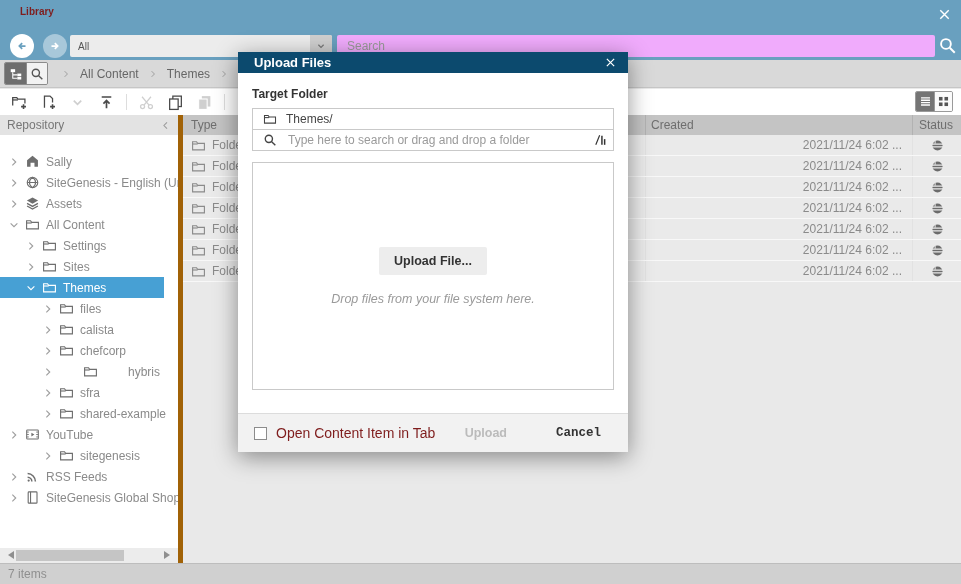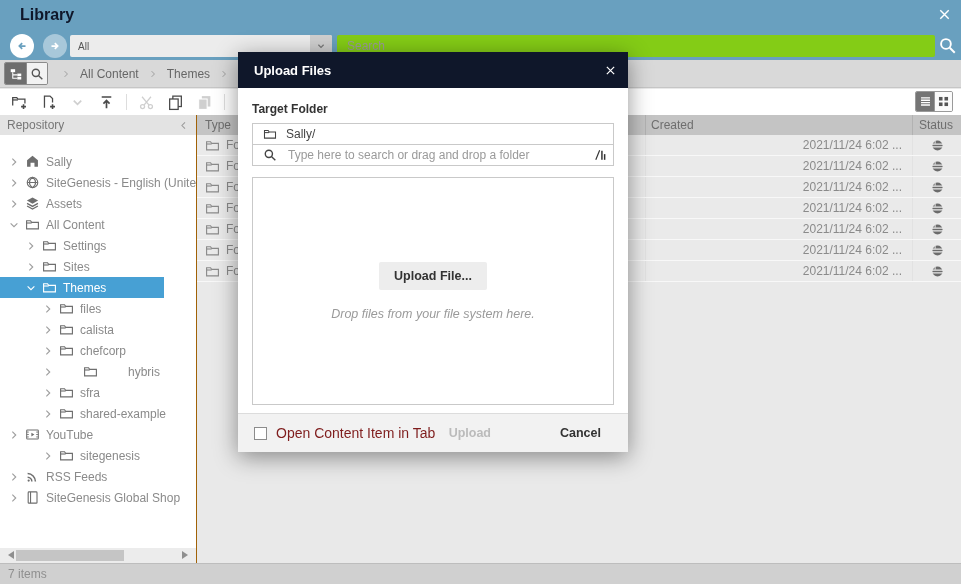--- a/index.html
+++ b/index.html
@@ -7,33 +7,33 @@
   body {
     width:961px; height:584px; position:relative; overflow:hidden;
     font-family:"Liberation Sans", sans-serif; background:#e9e9e9;
     -webkit-font-smoothing:antialiased;
   }
   .icon { display:inline-flex; }
   .icon svg { display:block; width:100%; height:100%; }
 
   
   .topbar { position:absolute; top:0; left:0; right:0; height:60px; background:#69A0BF; z-index:1; }
-  .win-title { position:absolute; left:20px; top:6px; color:#0f172a; font-size:16px; font-weight:bold; }
+  .win-title { position:absolute; left:20px; top:6px; color:#7f1d1d; font-size:10px; font-weight:bold; }
   .win-close { position:absolute; right:9px; top:7px; width:15px; height:15px; color:#fff; cursor:pointer; }
   .nav-circle { position:absolute; top:34px; width:24px; height:24px; border-radius:50%;
     display:flex; align-items:center; justify-content:center; }
   .nav-back { left:10px; background:#fff; color:#69A0BF; }
   .nav-back .icon, .nav-fwd .icon { width:14px; height:14px; }
   .nav-fwd { left:43px; background:rgba(255,255,255,.42); color:#fff; }
   .scope { position:absolute; left:70px; top:35px; width:262px; height:22px; background:#ececec;
     border-radius:2px; font-size:10px; color:#555; display:flex; align-items:center; padding-left:8px; }
   .scope-caret { position:absolute; right:0; top:0; width:22px; height:22px; background:#cfcfcf;
     border-radius:0 2px 2px 0; color:#777; display:flex; align-items:center; justify-content:center; }
   .scope-caret .icon { width:12px; height:12px; }
-  .searchbox { position:absolute; left:337px; top:35px; width:598px; height:22px; background:#84cc16;
+  .searchbox { position:absolute; left:337px; top:35px; width:598px; height:22px; background:#f0abfc;
     border-radius:2px; display:flex; align-items:center; padding-left:8px; }
   .searchbox input { border:none; outline:none; background:transparent; font-family:inherit;
     font-size:12px; color:#555; width:100%; }
   .searchbox input::placeholder { color:#9a9a9a; }
   .search-go { position:absolute; right:4px; top:36px; width:19px; height:19px; color:#fff; cursor:pointer; }
 
   
   .crumbbar { position:absolute; top:60px; left:0; right:0; height:28px; background:#d9d9d9;
     border-bottom:1px solid #c6c6c6; display:flex; align-items:center; }
   .toggle-group { display:flex; margin-left:4px; border:1px solid #8b8b8b; border-radius:2px; overflow:hidden; }
@@ -57,21 +57,21 @@
   .tb.sep { width:1px; height:16px; background:#ddd; margin:0 5px; cursor:default; }
   .view-toggle { position:absolute; right:8px; top:2px; display:flex; border:1px solid #9a9a9a;
     border-radius:2px; overflow:hidden; }
   .vt { width:18px; height:19px; display:flex; align-items:center; justify-content:center; cursor:pointer; }
   .vt .icon { width:13px; height:13px; }
   .vt.sel { background:#757575; color:#fff; }
   .vt:not(.sel) { background:#fbfbfb; color:#555; border-left:1px solid #9a9a9a; }
 
   
   .content { position:absolute; top:115px; left:0; right:0; bottom:21px; display:flex; }
-  .sidebar { width:197px; background:#fff; border-right:1px solid #a16207; position:relative; }
+  .sidebar { width:183px; background:#fff; border-right:5px solid #a16207; position:relative; }
   .side-head { height:20px; background:#e3e3e3; color:#777; font-size:12px;
     display:flex; align-items:center; justify-content:space-between; padding:0 7px; }
   .side-collapse { width:11px; height:11px; color:#999; cursor:pointer; }
   .tree { position:absolute; top:20px; left:0; right:0; bottom:15px; overflow:hidden;
     font-size:12px; color:#8a8a8a; padding-top:16px; }
   .tree-row { height:21px; display:flex; align-items:center; cursor:pointer; white-space:nowrap; }
   .tw { width:12px; height:12px; color:#9e9e9e; margin-right:5px; flex:none; }
   .ti { width:15px; height:15px; color:#6e6e6e; margin-right:6px; flex:none; }
   .tree-row.selected { background:#47A0D4; color:#fff; width:164px; }
   .tree-row.selected .tw, .tree-row.selected .ti { color:#fff; }
@@ -100,21 +100,21 @@
   .tc-status .icon { width:13px; height:13px; color:#6b6b6b; }
 
   
   .statusbar { position:absolute; bottom:0; left:0; right:0; height:21px; background:#d0d0d0;
     border-top:1px solid #bdbdbd; display:flex; align-items:center; padding-left:8px;
     font-size:12px; color:#8f8f8f; }
 
   
   .modal { position:absolute; left:238px; top:52px; width:390px; height:400px; background:#fff;
     box-shadow:0 5px 22px rgba(0,0,0,.42); display:flex; flex-direction:column; z-index:10; }
-  .modal-head { height:36px; background:#0f172a; color:#fff; flex:none; display:flex;
+  .modal-head { height:21px; background:#0c4a6e; color:#fff; flex:none; display:flex;
     align-items:center; justify-content:space-between; padding:0 11px 0 16px;
     font-size:13px; font-weight:bold; }
   .modal-close { width:13px; height:13px; color:#fff; cursor:pointer; }
   .modal-body { flex:1; padding:10px 14px 0; overflow:hidden; }
   .field-label { font-size:12px; font-weight:bold; color:#333; margin:4px 0 7px; }
   .mi { height:22px; border:1px solid #c9c9c9; background:#fff; display:flex;
     align-items:center; padding:0 6px; font-size:12px; }
   .mi + .mi { margin-top:-1px; }
   .mi .lead-icon { width:14px; height:14px; color:#444; margin:0 9px 0 4px; flex:none; }
   .folder-path { color:#444; flex:1; }
@@ -128,22 +128,22 @@
     font-family:inherit; font-size:12.5px; font-weight:bold; color:#333; cursor:pointer; }
   .drop-hint { margin-top:17px; font-style:italic; color:#9a9a9a; font-size:12.5px; }
   .modal-foot { height:39px; flex:none; background:#f2f2f2; border-top:1px solid #dcdcdc;
     display:flex; align-items:center; padding:0 21px 0 16px; }
   .chk { width:13px; height:13px; border:1px solid #8c8c8c; background:#fff; margin-right:9px;
     flex:none; cursor:pointer; }
   .chk-label { font-size:14px; color:#7f1d1d; }
   .foot-spacer { flex:1; }
   .btn-upload { background:none; border:none; font-family:inherit; color:#bbbbbb;
     font-weight:bold; font-size:12.5px; margin-right:37px; cursor:default; }
-  .btn-cancel { background:none; border:none; font-family:Liberation Sans, sans-serif; color:#333;
-    font-weight:bold; font-size:12.5px; cursor:pointer;margin-left:20px; }
+  .btn-cancel { background:none; border:none; font-family:Liberation Mono, monospace; color:#333;
+    font-weight:bold; font-size:12.5px; cursor:pointer; }
 </style>
 </head>
 <body>
 
 <div class="topbar">
   <span class="win-title">Library</span>
   <span class="icon win-close">
       <svg viewBox="0 0 16 16" fill="none" stroke="currentColor" stroke-width="1.5">
         <path d="M3.5 3.5l9 9M12.5 3.5l-9 9"></path>
       </svg>
@@ -768,21 +768,21 @@
   </div>
   <div class="modal-body">
     <div class="field-label">Target Folder</div>
     <div class="mi">
       <span class="icon lead-icon">
           <svg viewBox="0 0 16 16" fill="none" stroke="currentColor" stroke-width="1.2">
             <path d="M1.7 12.7V4h4.2l1.2 1.7h7.2v7Z"></path>
             <path d="M1.7 6.4h5.4"></path>
           </svg>
         </span>
-      <span class="folder-path">Sally/</span>
+      <span class="folder-path">Themes/</span>
     </div>
     <div class="mi">
       <span class="icon lead-icon">
           <svg viewBox="0 0 16 16" fill="none" stroke="currentColor" stroke-width="1.6">
             <circle cx="6.7" cy="6.7" r="4.1"></circle>
             <path d="m9.9 9.9 4.2 4.2"></path>
           </svg>
         </span>
       <input placeholder="Type here to search or drag and drop a folder" style="">
       <span class="icon trail-icon">

